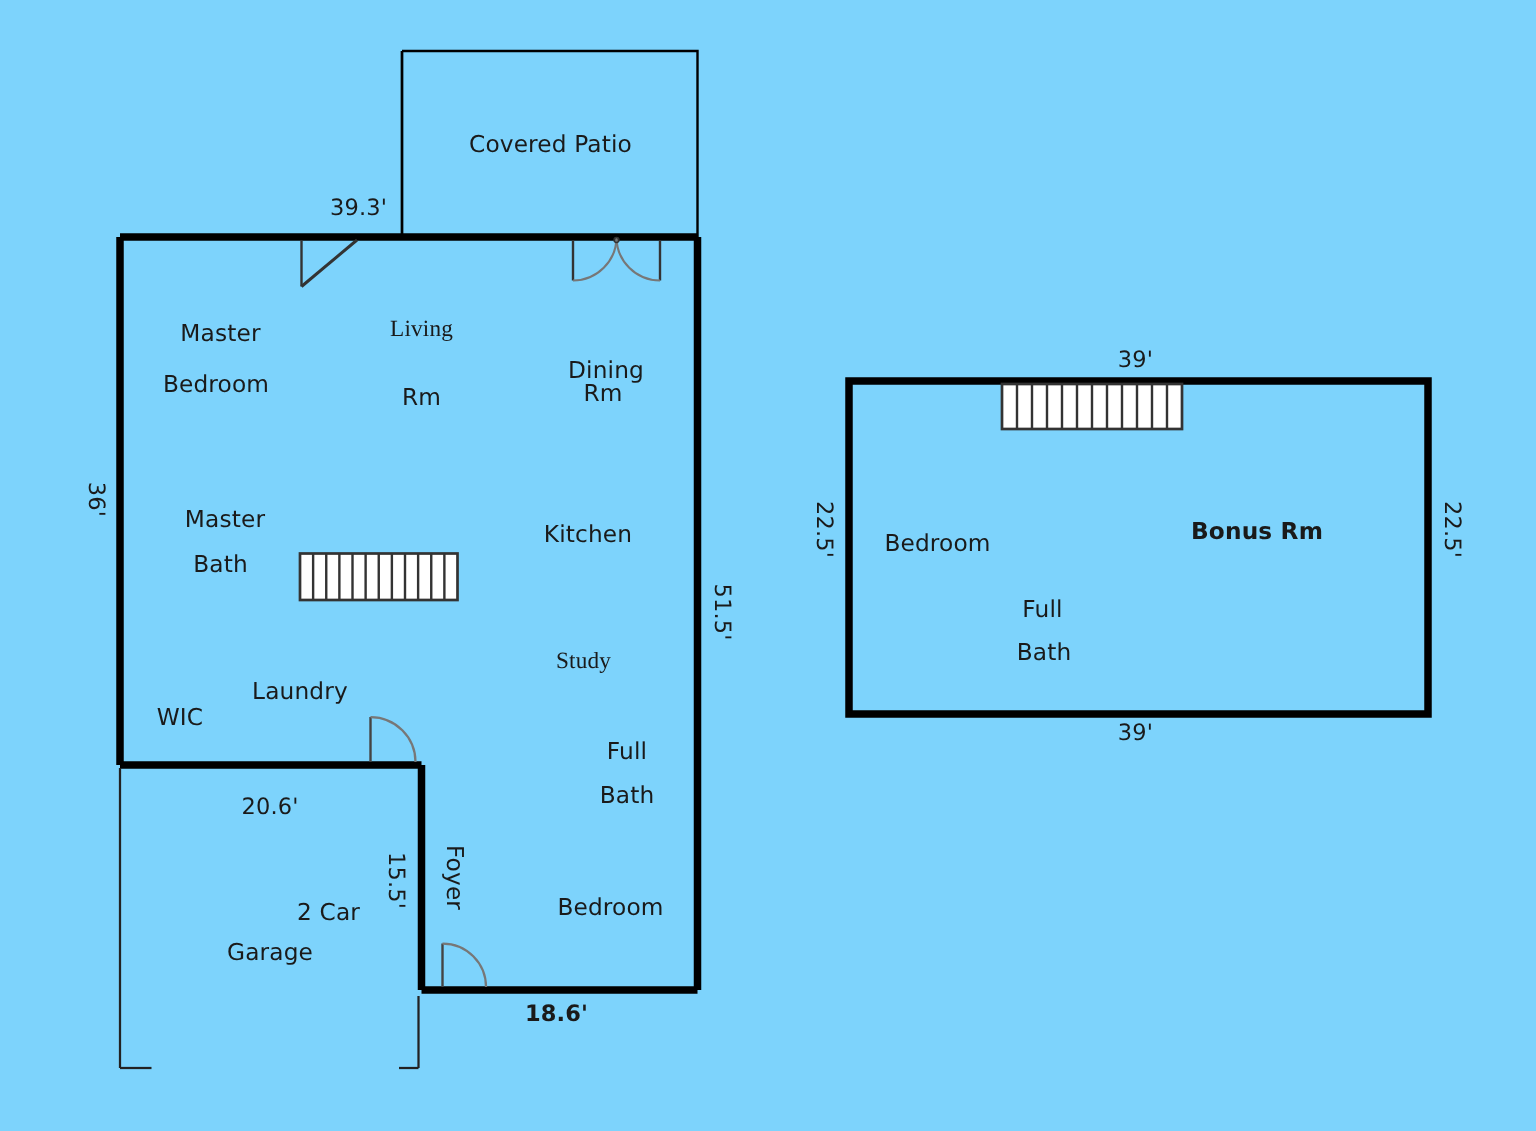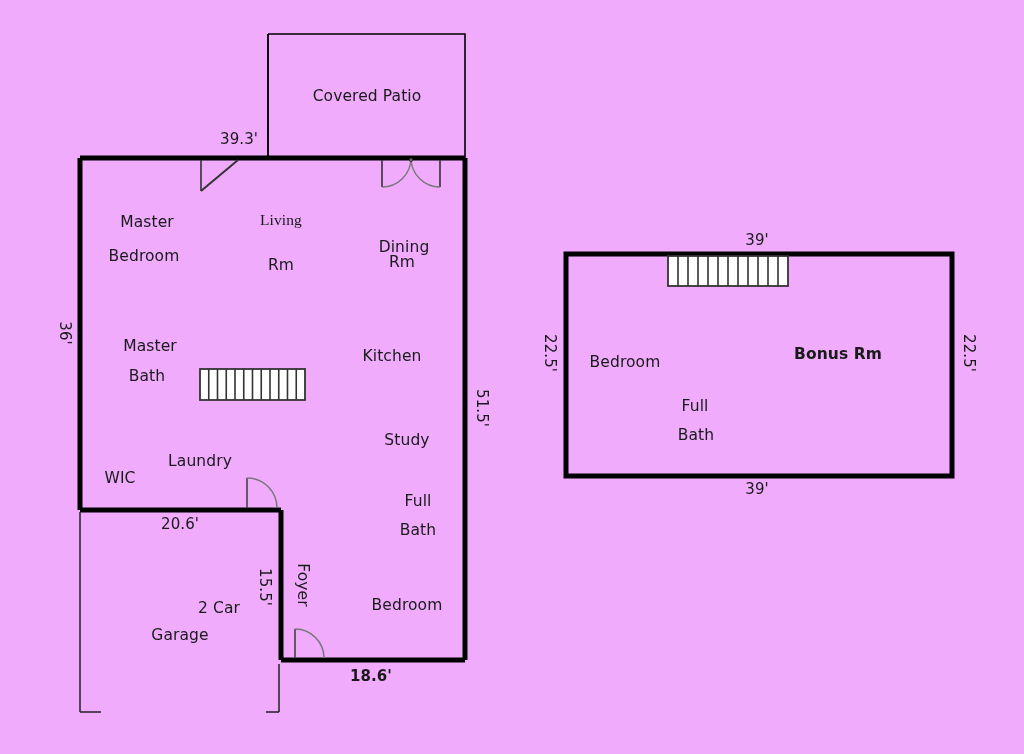--- a/index.html
+++ b/index.html
@@ -8,21 +8,21 @@
     padding: 0;
     background: #ffffff;
   }
   body {
     font-family: "DejaVu Sans", sans-serif;
   }
   #plan-root {
     position: relative;
     width: 1024px;
     height: 754px;
-    background: #f0abfc;
+    background: #7dd3fc;
     overflow: hidden;
   }
   #plan-svg {
     position: absolute;
     left: 0;
     top: 0;
     width: 1024px;
     height: 754px;
   }
   .room-label,
@@ -140,21 +140,21 @@
   <div class="room-label centered" style="left:281px; top:266px;">Rm</div>
 
   <div class="room-label centered" style="left:404px; top:248px;">Dining</div>
   <div class="room-label centered" style="left:402px; top:263px;">Rm</div>
 
   <div class="room-label centered" style="left:150px; top:347px;">Master</div>
   <div class="room-label centered" style="left:147px; top:377px;">Bath</div>
 
   <div class="room-label centered" style="left:392px; top:357px;">Kitchen</div>
 
-  <div class="room-label centered" style="left:407px; top:441px;">Study</div>
+  <div class="room-label centered" style="left:389px; top:441px;font-family:Liberation Serif, serif;">Study</div>
 
   <div class="room-label centered" style="left:200px; top:462px;">Laundry</div>
 
   <div class="room-label centered" style="left:120px; top:479px;">WIC</div>
 
   <div class="room-label centered" style="left:418px; top:502px;">Full</div>
   <div class="room-label centered" style="left:418px; top:531px;">Bath</div>
 
   <div class="room-label centered" style="left:179px; top:609px;margin-left:40px;">2 Car</div>
   <div class="room-label centered" style="left:180px; top:636px;">Garage</div>
@@ -162,21 +162,21 @@
   <div class="room-label centered rot-cw" style="left:302px; top:585px;">Foyer</div>
 
   <div class="room-label centered" style="left:407px; top:606px;">Bedroom</div>
 
   <div class="dim-label centered" style="left:239px; top:139px;">39.3'</div>
 
   <div class="dim-label centered rot-cw" style="left:64px; top:333px;">36'</div>
 
   <div class="dim-label centered rot-cw" style="left:481px; top:408px;">51.5'</div>
 
-  <div class="dim-label centered" style="left:180px; top:524px;">20.6'</div>
+  <div class="dim-label centered" style="left:180px; top:538px;">20.6'</div>
 
   <div class="dim-label centered rot-cw" style="left:264px; top:587px;">15.5'</div>
 
   <div class="dim-label centered" style="left:371px; top:676px;font-weight:bold;">18.6'</div>
 
   <div class="room-label centered" style="left:625px; top:363px;">Bedroom</div>
 
   <div class="room-label centered" style="left:838px; top:355px;font-weight:bold;">Bonus Rm</div>
 
   <div class="room-label centered" style="left:695px; top:407px;">Full</div>

